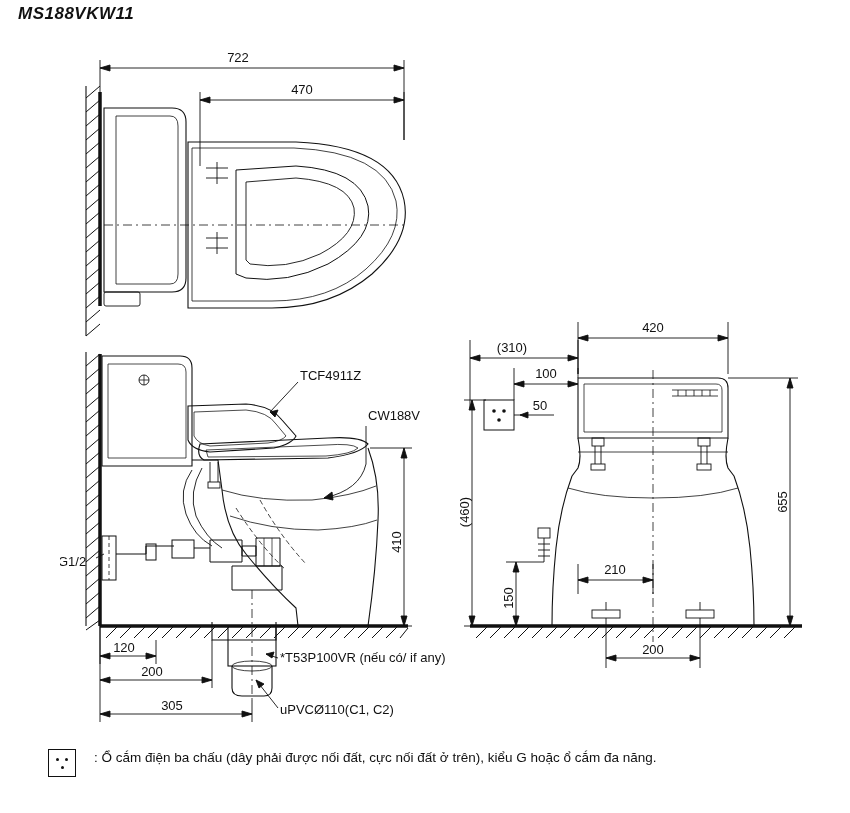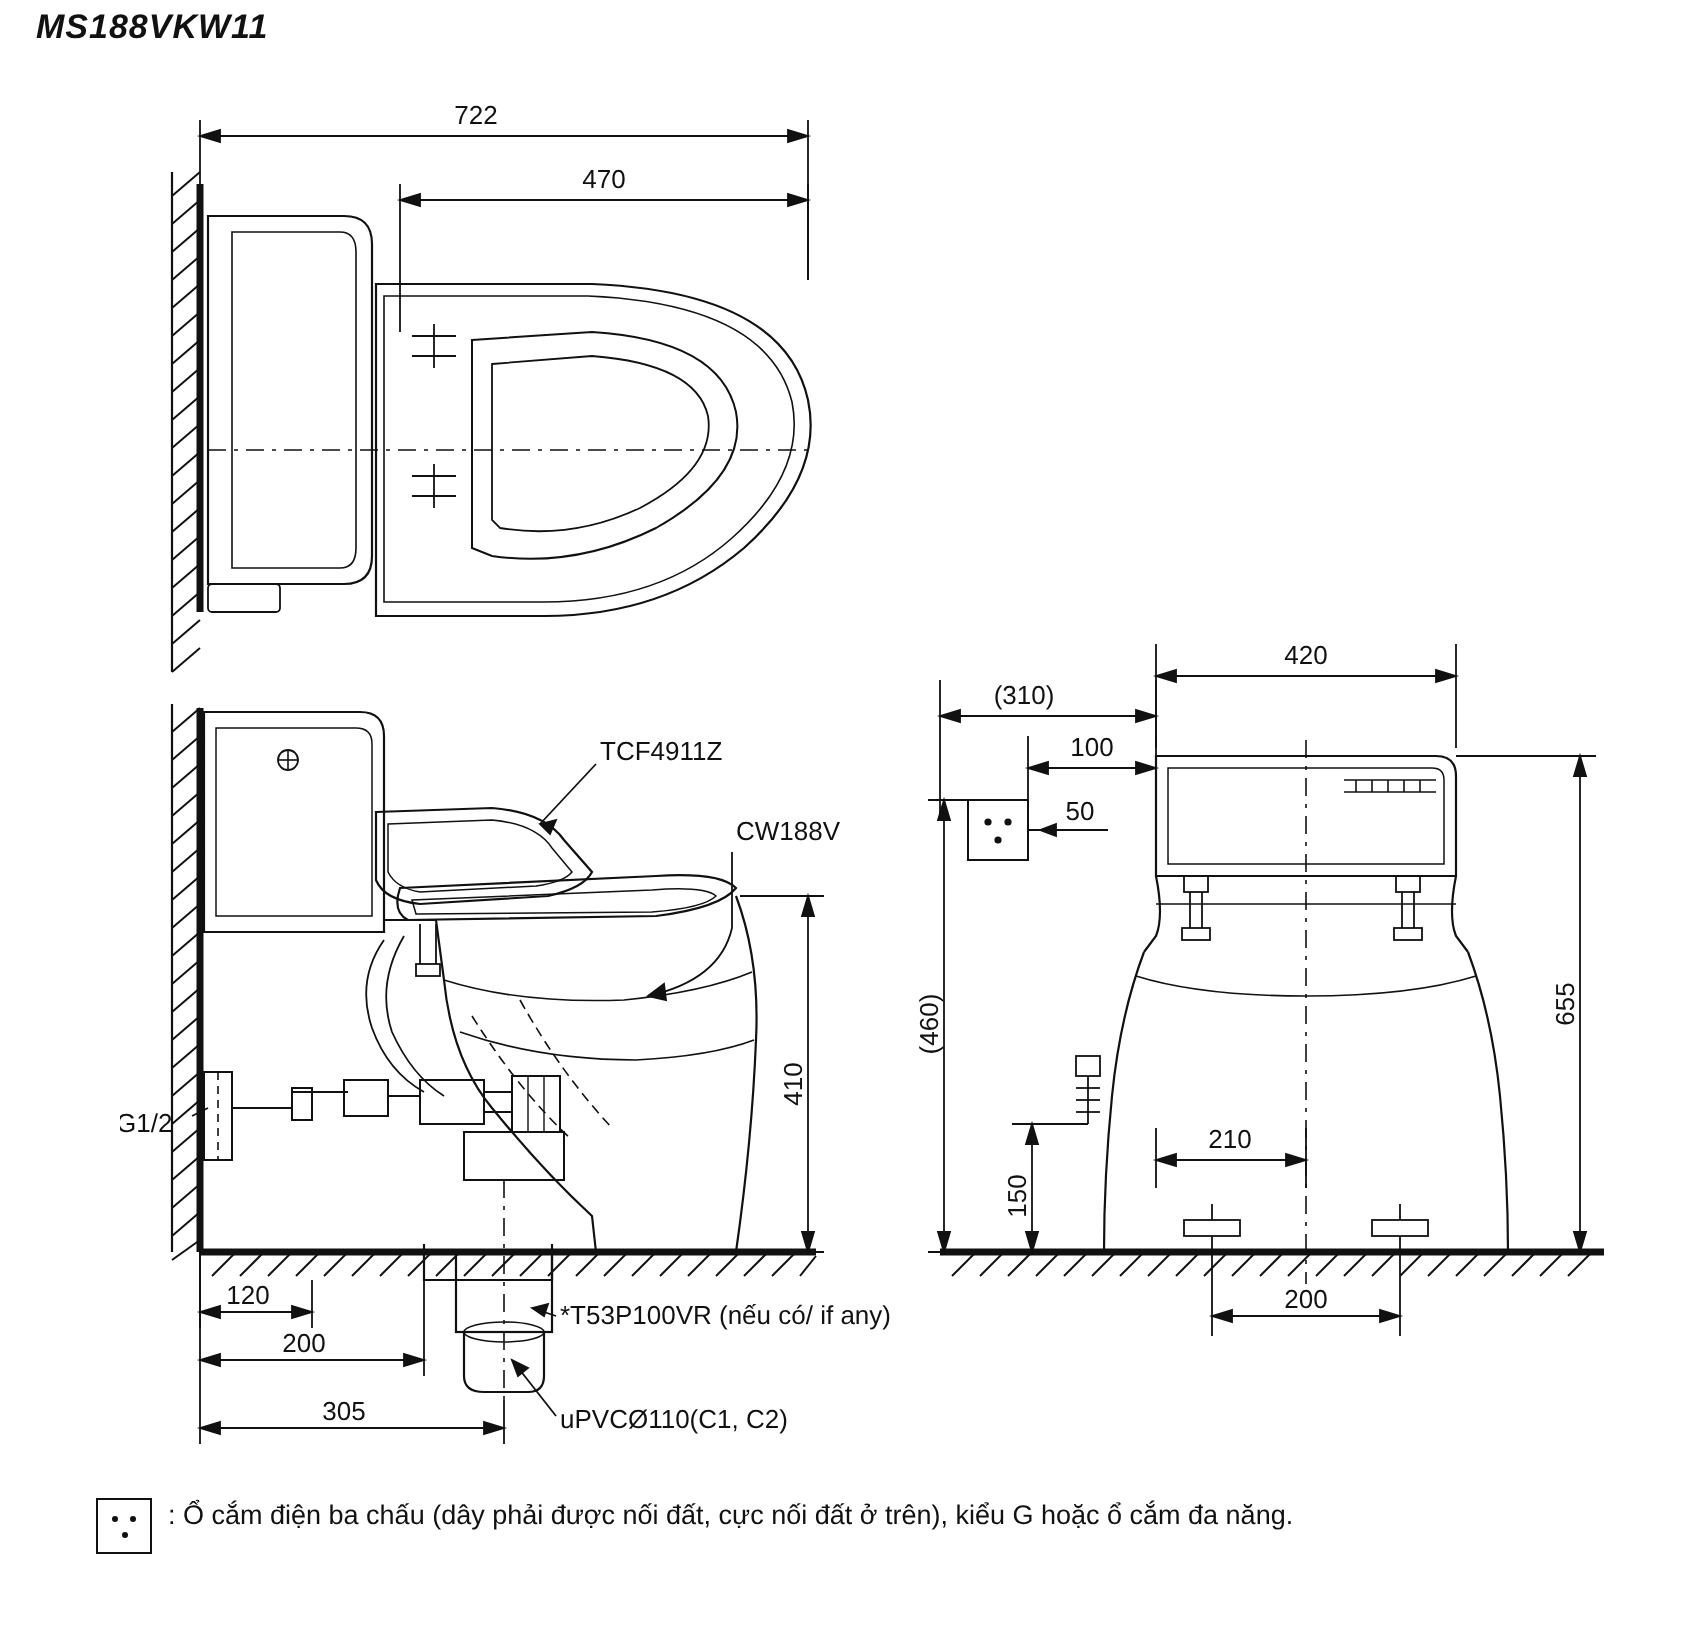--- a/index.html
+++ b/index.html
@@ -41,21 +41,21 @@
     font-family: "Liberation Sans", sans-serif;
     font-size: 13px;
     fill: #111;
   }
   .legend {
     left: 48px;
     top: 748px;
     width: 790px;
     display: flex;
     align-items: flex-start;
-    gap: 8px;
+    gap: 18px;
   }
   .legend-txt {
     font-size: 13.5px;
     line-height: 1.45;
     color: #111;
   }
   .legend-txt .en { font-style: italic; }
   .sock-box {
     width: 26px;
     height: 26px;

